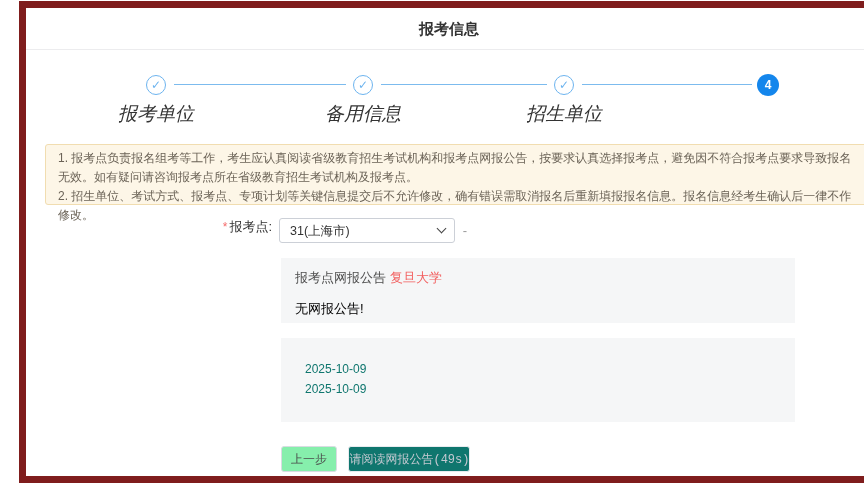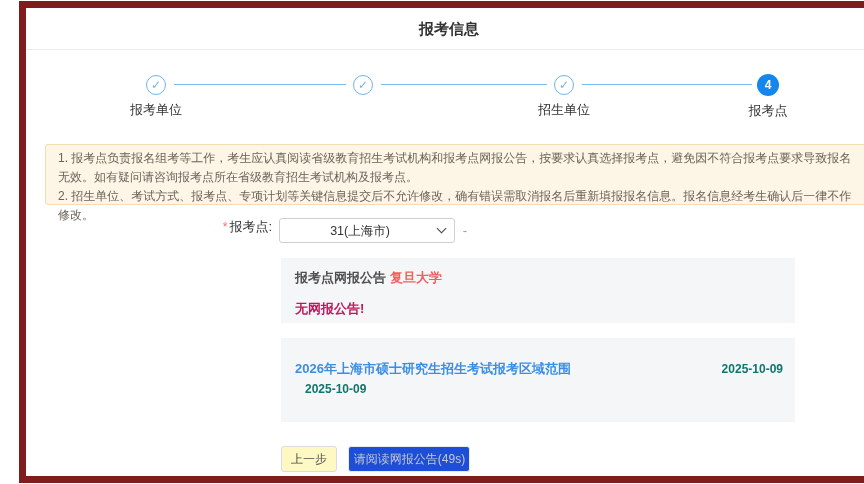--- a/index.html
+++ b/index.html
@@ -26,21 +26,21 @@
     display: flex; align-items: center; justify-content: center;
   }
   .step-circle.done {
     border: 1px solid #6db4ef; color: #6db4ef; font-size: 12px; line-height: 1;
     background: #fff;
   }
   .step-circle.active {
     width: 22px; height: 22px; margin-top: -1px;
     background: #1486ec; color: #fff; font-size: 12px; font-weight: bold;
   }
-  .step-label { margin-top: 6px; font-size: 13px; color: #333; }
+  .step-label { margin-top: 6px; font-size: 19px; color: #333; font-style: italic; }
   .step-line { position: absolute; top: 33px; height: 1px; background: #7cbbee; }
 
   
   .notice {
     position: absolute; top: 136px; left: 19px; width: 826px; height: 61px;
     background: #fdf6e7; border: 1px solid #f1ddb0; border-radius: 3px;
     padding: 4px 12px 6px 12px; font-size: 12px; line-height: 19px; color: #6b6357;
   }
 
   
@@ -51,92 +51,91 @@
   }
   .req { color: #f56c6c; margin-right: 2px; font-size: 12px; }
   .select-wrap { position: absolute; top: 0; height: 25px; }
   .select-wrap.province { left: 253px; width: 176px; }
   .select-wrap.site { left: 449px; width: 210px; }
   .select-wrap select {
     width: 100%; height: 25px; appearance: none; -webkit-appearance: none;
     border: 1px solid #ccd0d7; border-radius: 3px; background: #fff;
     font-size: 12.5px; color: #333; padding: 0 24px 0 10px;
     font-family: "Liberation Sans", "DejaVu Sans", sans-serif;
-    text-align: center;
   }
   .chevron {
     position: absolute; right: 10px; top: 7px; width: 7px; height: 7px;
     border-right: 1.6px solid #444; border-bottom: 1.6px solid #444;
     transform: rotate(45deg); pointer-events: none;
   }
   .dash {
     position: absolute; left: 433px; top: 0; width: 12px; text-align: center;
     line-height: 25px; color: #999; font-size: 13px;
   }
 
   
   .gray-box {
     position: absolute; left: 255px; width: 514px;
-    background: #f5f6f7; font-size: 13px; color: #555; font-weight: bold;
+    background: #f5f6f7; font-size: 13px; color: #555;
   }
   .box-site { top: 250px; height: 65px; padding: 11px 14px; }
   .box-province { top: 330px; height: 84px; padding: 10px 12px 10px 14px; }
   .box-title { color: #4f4f4f; font-size: 13px; }
   .red-name { color: #f25f5f; margin-left: 4px; }
-  .empty-text { margin-top: 13px; color: #be185d; }
+  .empty-text { margin-top: 13px; color: #000000; }
   .ann-list { margin-top: 11px; }
   .ann-row { display: flex; align-items: center; height: 20px; }
   .ann-link {
     color: #3a8ee6; text-decoration: none; font-size: 13px;
     flex: 1; overflow: hidden; white-space: nowrap; cursor: pointer;
   }
   .ann-date { color: #0f766e; font-size: 12px; margin-left: 10px; }
 
   
   .actions { position: absolute; top: 438px; left: 255px; height: 26px; }
   .btn {
     display: inline-block; height: 26px; border-radius: 3px; font-size: 12px;
     font-family: "Liberation Sans", "DejaVu Sans", sans-serif; cursor: pointer;
     vertical-align: top;
   }
   .btn-prev {
-    width: 56px; margin-right: 7px; background: #fef9c3;
+    width: 56px; margin-right: 7px; background: #86efac;
     border: 1px solid #d9dce2; color: #4a4a4a;
   }
   .btn-next {
-    width: 122px; background: #1d4ed8; border: 1px solid #e9ebef;
-    color: #c4c9d1; cursor: not-allowed;
+    width: 122px; background: #0f766e; border: 1px solid #e9ebef;
+    color: #c4c9d1; cursor: not-allowed; font-family: Liberation Mono, monospace;
   }
 </style>
 </head>
 <body>
 
 <div class="panel">
 
   <div class="panel-header">报考信息</div>
 
   <div class="steps">
     <div class="step-line" style="left:148px;width:172px;"></div>
     <div class="step-line" style="left:355px;width:166px;"></div>
     <div class="step-line" style="left:556px;width:170px;"></div>
 
     <div class="step" style="left:80px;">
       <div class="step-circle done">✓</div>
       <div class="step-label">报考单位</div>
     </div>
     <div class="step" style="left:287px;">
       <div class="step-circle done">✓</div>
+      <div class="step-label">备用信息</div>
     </div>
     <div class="step" style="left:488px;">
       <div class="step-circle done">✓</div>
       <div class="step-label">招生单位</div>
     </div>
     <div class="step" style="left:692px;">
       <div class="step-circle active">4</div>
-      <div class="step-label">报考点</div>
     </div>
   </div>
 
   <div class="notice">
     <div>1. 报考点负责报名组考等工作，考生应认真阅读省级教育招生考试机构和报考点网报公告，按要求认真选择报考点，避免因不符合报考点要求导致报名无效。如有疑问请咨询报考点所在省级教育招生考试机构及报考点。</div>
     <div>2. 招生单位、考试方式、报考点、专项计划等关键信息提交后不允许修改，确有错误需取消报名后重新填报报名信息。报名信息经考生确认后一律不作修改。</div>
   </div>
 
   <div class="form-row">
     <div class="form-label"><span class="req">*</span><span>报考点:</span></div>
@@ -155,21 +154,20 @@
   <div class="gray-box box-site">
     <div class="box-title">
       <span>报考点网报公告</span><span class="red-name">复旦大学</span>
     </div>
     <div class="empty-text">无网报公告!</div>
   </div>
 
   <div class="gray-box box-province">
     <div class="ann-list">
       <div class="ann-row">
-        <a class="ann-link">2026年上海市硕士研究生招生考试报考区域范围</a>
         <span class="ann-date">2025-10-09</span>
       </div>
       <div class="ann-row">
         <span class="ann-date">2025-10-09</span>
       </div>
     </div>
   </div>
 
   <div class="actions">
     <button class="btn btn-prev">上一步</button>

